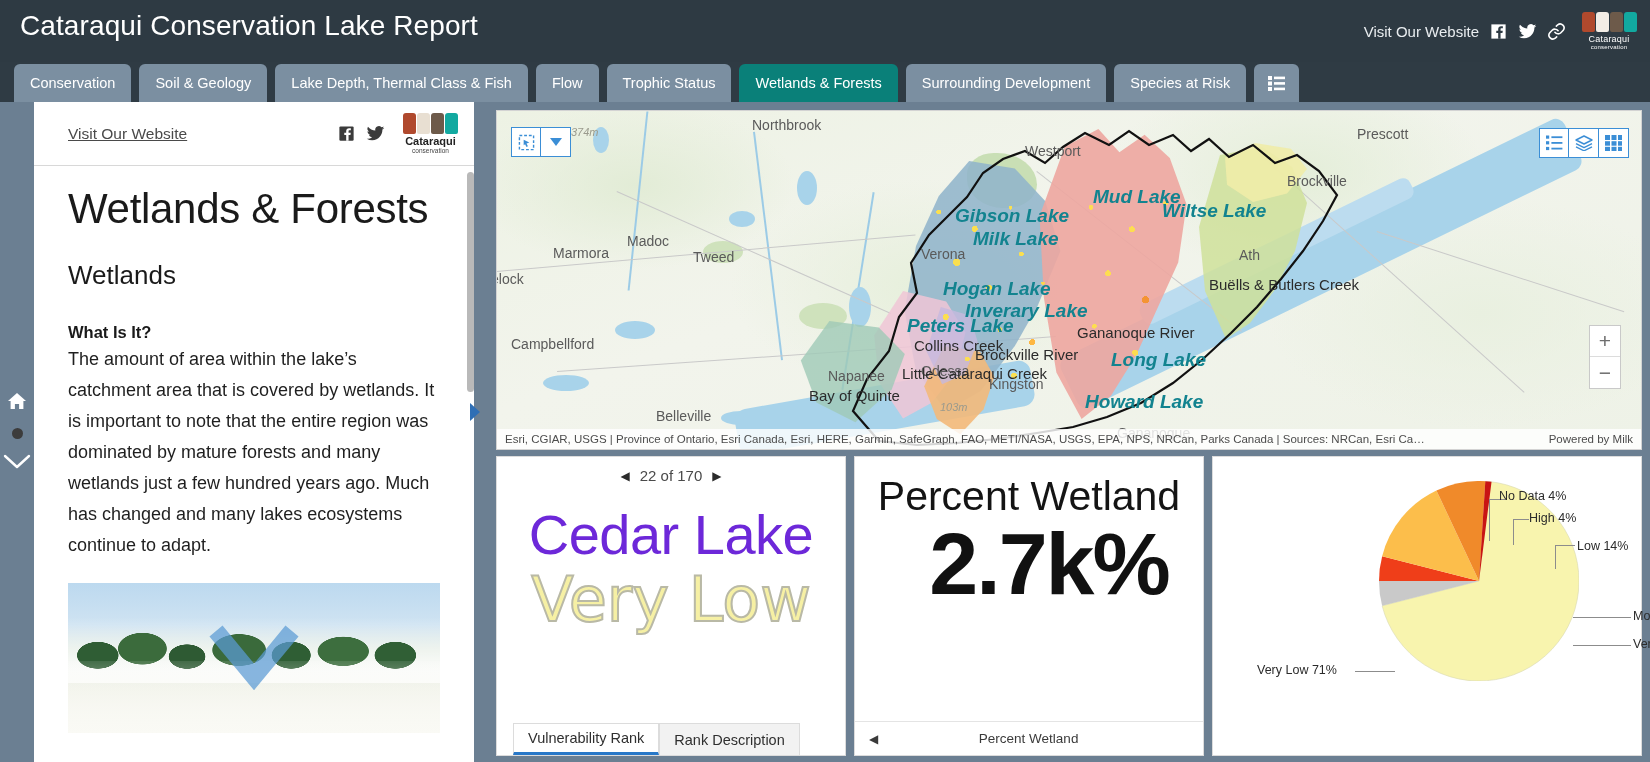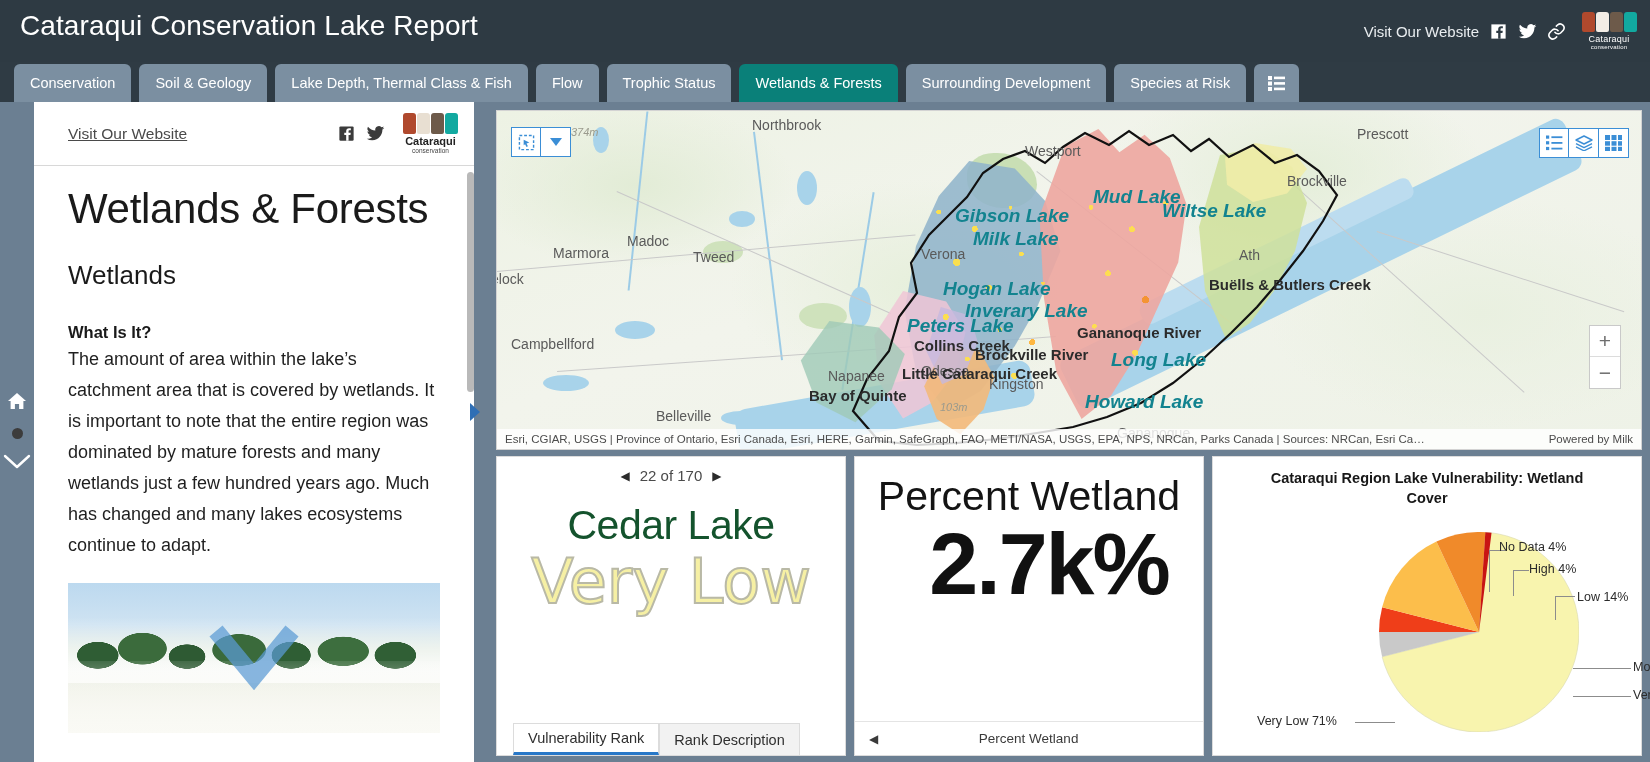--- a/index.html
+++ b/index.html
@@ -139,21 +139,21 @@
       radial-gradient(ellipse 260px 140px at 70% 18%, #e4eed9 0%, transparent 72%),
       radial-gradient(ellipse 300px 160px at 86% 60%, #e9f0e0 0%, transparent 72%),
       linear-gradient(160deg,#edf2e4 0%,#f2f4ec 40%,#eef2e7 100%);
   }
   .water { position:absolute; background:#a8d3ea; border-radius: 50%; }
   .river { position:absolute; background:#9ccbe6; }
   .roadline { position:absolute; background:#c9c9c9; height:1px; transform-origin: 0 0; }
 
   .basin { position:absolute; }
   .lbl-city { position:absolute; font-size: 14px; color:#5a5a5a; white-space:nowrap; }
-  .lbl-ws { position:absolute; font-size: 15px; font-weight:700; color:#2b2b2b; white-space:nowrap; }
+  .lbl-ws { position:absolute; font-size: 15px; font-weight:400; color:#2b2b2b; white-space:nowrap; }
   .lbl-lake { position:absolute; font-size: 19px; font-style: italic; font-weight:700; color:#12838f; white-space:nowrap;text-align:center; }
   .lbl-elev { position:absolute; font-size: 11px; font-style: italic; color:#9a9a8d; }
 
   .map-tools-tl { position:absolute; left: 14px; top: 16px; display:flex; }
   .mtbtn {
     width: 30px; height: 30px; background:#fff; border:1.6px solid #3b8ed6;
     display:flex; align-items:center; justify-content:center; cursor:pointer;
   }
   .mtbtn + .mtbtn { border-left: none; }
   .map-tools-tr { position:absolute; right: 12px; top: 17px; display:flex; }
@@ -185,21 +185,21 @@
   .card-a { width: 350px; }
   .card-b { width: 350px; }
   .card-c { flex: 1; }
 
   .pager {
     display:flex; align-items:center; justify-content:center; gap: 10px;
     padding-top: 10px; font-size: 15px; color: #4a4a4a;
   }
   .pager .arw { font-size: 12px; color:#2b2b2b; cursor:pointer; }
   .lake-name {
-    text-align:center; font-size: 41px; color:#14532d; font-weight:400;
+    text-align:center; font-size: 56px; color:#6d28d9; font-weight:400;
     margin-top: 18px; letter-spacing:-.5px;
   }
   .rank-word {
     text-align:center; font-size: 62px; font-weight: 400; margin-top: -4px;
     color: #f6f0a4; -webkit-text-stroke: 2px #b9b9a6;
     font-family: "DejaVu Sans", sans-serif;
   }
   .card-tabs { margin-top:auto; display:flex; align-items:flex-end; height: 34px; margin-left: 16px; }
   .ctab {
     padding: 0 14px; height: 32px; display:flex; align-items:center;
@@ -560,21 +560,20 @@
       <div class="metric-title">Percent Wetland</div>
       <div class="metric-value">2.7k%</div>
       <div class="card-footer">
         <span class="arw">◀</span>
         <span>Percent Wetland</span>
         <span style="width:10px"></span>
       </div>
     </div>
 
     <div class="card card-c">
-      <div class="pie-title">Cataraqui Region Lake Vulnerability: Wetland Cover</div>
       <div class="pie-area">
 
         <svg style="position:absolute;left:142px;top:24px;" width="200" height="200" viewBox="-1 -1 2 2">
           <g transform="rotate(-90)">
 
             <path d="M0 0 L1 0 A1 1 0 1 1 -0.2487 -0.9686 Z" fill="#f8f4ae" stroke="#d9d9b0" stroke-width="0.006"></path>
 
             <path d="M0 0 L-0.2487 -0.9686 A1 1 0 0 1 0 -1 Z" fill="#c9c9c9"></path>
 
             <path d="M0 0 L0 -1 A1 1 0 0 1 0.2487 -0.9686 Z" fill="#ef3e19"></path>

